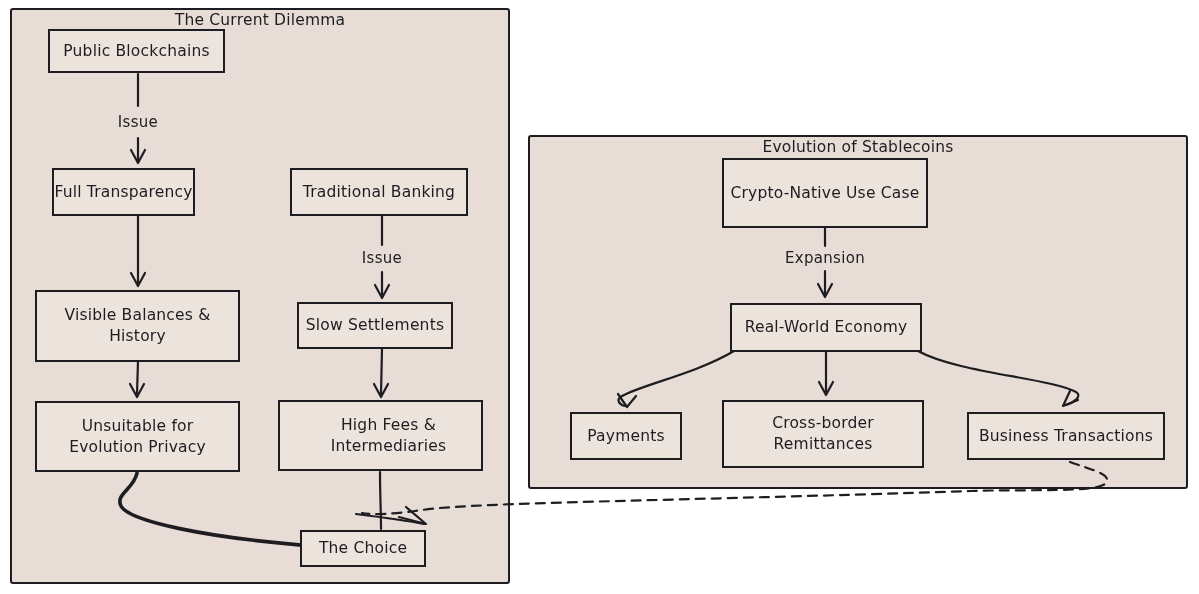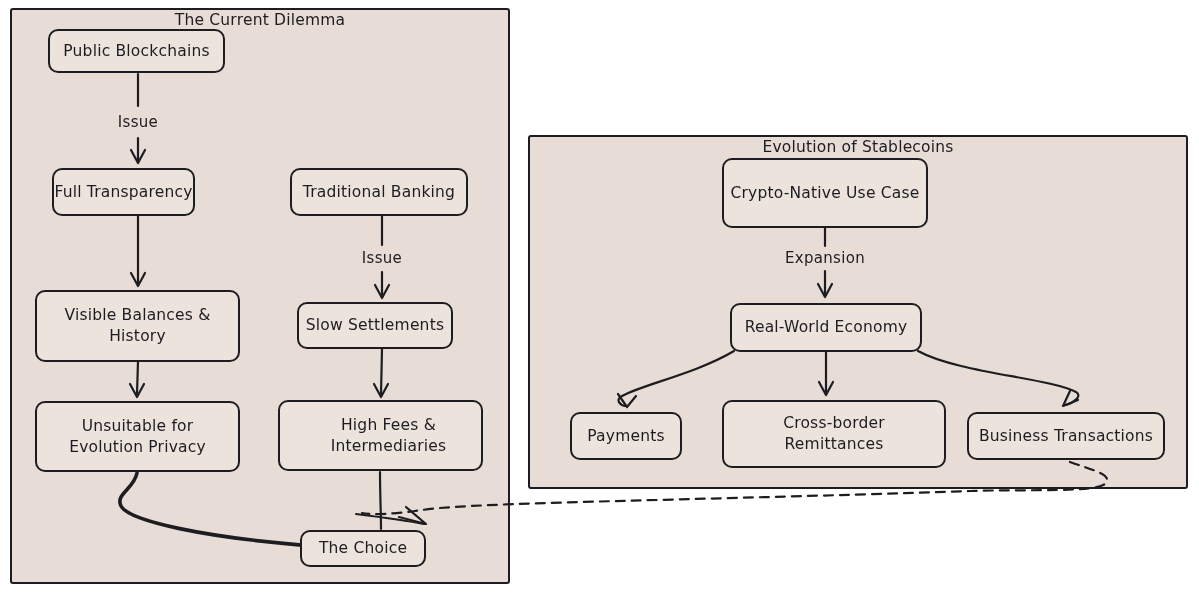--- a/index.html
+++ b/index.html
@@ -18,21 +18,21 @@
   .panel{
     position:absolute;background:var(--panel-fill);
     border:2.5px solid var(--stroke);border-radius:3px;box-sizing:border-box;
   }
   .panel-title{
     position:absolute;transform:translateX(-50%);white-space:nowrap;
     font-size:15.5px;font-weight:500;letter-spacing:.2px;color:var(--text);
   }
   .node{
     position:absolute;background:var(--node-fill);
-    border:2px solid var(--stroke);border-radius:10px;box-sizing:border-box;
+    border:2px solid var(--stroke);border-radius:0;box-sizing:border-box;
     display:flex;align-items:center;justify-content:center;text-align:center;
   }
   .node .lbl{font-size:15.5px;line-height:1.35;letter-spacing:.2px;}
   .edge-label{
     position:absolute;transform:translate(-50%,-50%);white-space:nowrap;
     background:var(--panel-fill);padding:0 4px;font-size:15px;letter-spacing:.3px;
   }
   svg.wires{position:absolute;left:0;top:0;pointer-events:none;}
   svg.wires path,svg.wires polyline{
     fill:none;stroke:var(--stroke);stroke-width:2.2;
@@ -120,21 +120,21 @@
 
   <div class="node" style="left:722px;top:158px;width:206px;height:70px;">
     <span class="lbl">Crypto-Native Use Case</span>
   </div>
   <div class="node" style="left:730px;top:303px;width:192px;height:49px;">
     <span class="lbl">Real-World Economy</span>
   </div>
   <div class="node" style="left:570px;top:412px;width:112px;height:48px;">
     <span class="lbl">Payments</span>
   </div>
-  <div class="node" style="left:722px;top:400px;width:224px;height:68px;">
+  <div class="node" style="left:722px;top:400px;width:202px;height:68px;">
     <span class="lbl" style="max-width:135px;">Cross-border Remittances</span>
   </div>
   <div class="node" style="left:967px;top:412px;width:198px;height:48px;">
     <span class="lbl">Business Transactions</span>
   </div>
 
   <div class="edge-label" style="left:138px;top:122px;">Issue</div>
   <div class="edge-label" style="left:382px;top:258px;">Issue</div>
   <div class="edge-label" style="left:825px;top:258px;">Expansion</div>
 

